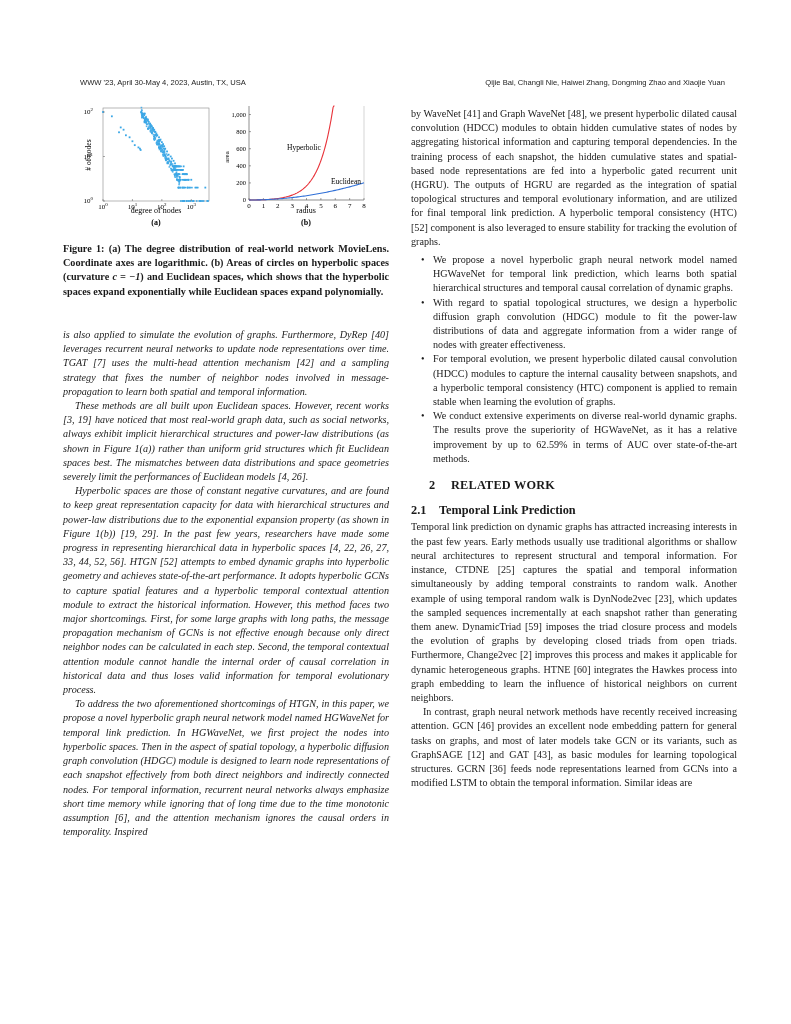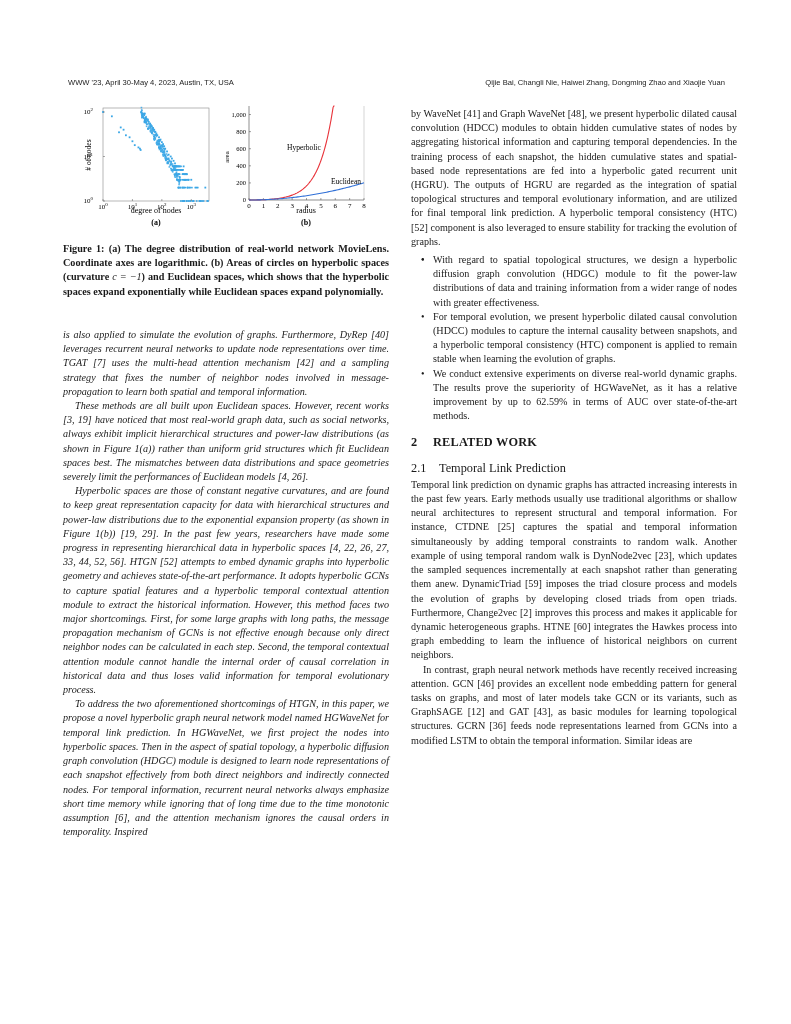--- a/index.html
+++ b/index.html
@@ -1,33 +1,33 @@
 <!DOCTYPE html>
 <html><head>
 <meta charset="utf-8">
 <style>
   html, body { margin: 0; padding: 0; background: #ffffff; }
   body { width: 791px; height: 1024px; position: relative; overflow: hidden; color: #1a1a1a; }
-  .hdr { position: absolute; top: 78px; font-family: "Liberation Sans", sans-serif; font-size: 7.6px; color: #222; }
+  .hdr { position: absolute; top: 78px; font-family: "Liberation Sans", sans-serif; font-size: 7.6px; color: #222; margin-left: 12px; }
   .hdr-left { left: 68px; }
   .hdr-right { right: 66px; }
   .col { position: absolute; width: 326px; font-family: "Liberation Serif", serif; font-size: 10.15px; line-height: 14.2px; text-align: justify; }
   .col p { margin: 0; }
   .col p.ind { text-indent: 12px; }
   .colL { left: 63px; }
   .colR { left: 411px; }
   .fig { position: absolute; left: 63px; top: 100px; width: 326px; height: 132px; }
   .fig svg text { font-family: "Liberation Serif", serif; }
   .caption { position: absolute; left: 63px; top: 242px; width: 326px; font-family: "Liberation Serif", serif; font-weight: bold; font-size: 10.2px; line-height: 14.2px; text-align: justify; }
-  .caption i { font-weight: normal; margin-top: 39px; }
+  .caption i { font-weight: bold; margin-top: 39px; }
   ul.contrib { margin: 4px 0 0 0; padding-left: 0; list-style: none; }
   ul.contrib li { position: relative; padding-left: 22px; }
   ul.contrib li .bullet { position: absolute; left: 10px; top: 0; }
-  h2.sec { font-family: "Liberation Serif", serif; font-weight: bold; font-size: 12.3px; margin: 12px 0 3px 0; letter-spacing: 0.2px; }
-  h3.sub { font-family: "Liberation Serif", serif; font-weight: normal; font-size: 12.3px; margin: 11px 0 3px 0; }
+  h2.sec { font-family: "Liberation Serif", serif; font-weight: bold; font-size: 12.3px; margin: 12px 0 3px 18px; letter-spacing: 0.2px; }
+  h3.sub { font-family: "Liberation Serif", serif; font-weight: bold; font-size: 12.3px; margin: 11px 0 3px 0; }
   .num { display: inline-block; width: 22px; }
 </style>
 </head>
 <body>
 
 <div class="hdr hdr-left">WWW '23, April 30-May 4, 2023, Austin, TX, USA</div>
 <div class="hdr hdr-right">Qijie Bai, Changli Nie, Haiwei Zhang, Dongming Zhao and Xiaojie Yuan</div>
 
 <div class="fig">
   <svg id="figsvg" width="326" height="132" viewBox="0 0 326 132">
@@ -544,22 +544,22 @@
 <div class="col colL" style="top:328px;font-style:italic;">
   <p>is also applied to simulate the evolution of graphs. Furthermore, DyRep [40] leverages recurrent neural networks to update node representations over time. TGAT [7] uses the multi-head attention mechanism [42] and a sampling strategy that fixes the number of neighbor nodes involved in message-propagation to learn both spatial and temporal information.</p>
   <p class="ind">These methods are all built upon Euclidean spaces. However, recent works [3, 19] have noticed that most real-world graph data, such as social networks, always exhibit implicit hierarchical structures and power-law distributions (as shown in Figure 1(a)) rather than uniform grid structures which fit Euclidean spaces best. The mismatches between data distributions and space geometries severely limit the performances of Euclidean models [4, 26].</p>
   <p class="ind">Hyperbolic spaces are those of constant negative curvatures, and are found to keep great representation capacity for data with hierarchical structures and power-law distributions due to the exponential expansion property (as shown in Figure 1(b)) [19, 29]. In the past few years, researchers have made some progress in representing hierarchical data in hyperbolic spaces [4, 22, 26, 27, 33, 44, 52, 56]. HTGN [52] attempts to embed dynamic graphs into hyperbolic geometry and achieves state-of-the-art performance. It adopts hyperbolic GCNs to capture spatial features and a hyperbolic temporal contextual attention module to extract the historical information. However, this method faces two major shortcomings. First, for some large graphs with long paths, the message propagation mechanism of GCNs is not effective enough because only direct neighbor nodes can be calculated in each step. Second, the temporal contextual attention module cannot handle the internal order of causal correlation in historical data and thus loses valid information for temporal evolutionary process.</p>
   <p class="ind">To address the two aforementioned shortcomings of HTGN, in this paper, we propose a novel hyperbolic graph neural network model named HGWaveNet for temporal link prediction. In HGWaveNet, we first project the nodes into hyperbolic spaces. Then in the aspect of spatial topology, a hyperbolic diffusion graph convolution (HDGC) module is designed to learn node representations of each snapshot effectively from both direct neighbors and indirectly connected nodes. For temporal information, recurrent neural networks always emphasize short time memory while ignoring that of long time due to the time monotonic assumption [6], and the attention mechanism ignores the causal orders in temporality. Inspired</p>
 </div>
 
 <div class="col colR" style="top:107px;">
   <p>by WaveNet [41] and Graph WaveNet [48], we present hyperbolic dilated causal convolution (HDCC) modules to obtain hidden cumulative states of nodes by aggregating historical information and capturing temporal dependencies. In the training process of each snapshot, the hidden cumulative states and spatial-based node representations are fed into a hyperbolic gated recurrent unit (HGRU). The outputs of HGRU are regarded as the integration of spatial topological structures and temporal evolutionary information, and are utilized for final temporal link prediction. A hyperbolic temporal consistency (HTC) [52] component is also leveraged to ensure stability for tracking the evolution of graphs.</p>
   <ul class="contrib">
-    <li><span class="bullet">•</span></li>
-    <li><span class="bullet">•</span><span>With regard to spatial topological structures, we design a hyperbolic diffusion graph convolution (HDGC) module to fit the power-law distributions of data and training information from a wider range of nodes with greater effectiveness.</span></li>
+    <li><span class="bullet">•</span><span>We propose a novel hyperbolic graph neural network model named HGWaveNet for temporal link prediction, which learns both spatial hierarchical structures and temporal causal correlation of dynamic graphs.</span></li>
+    <li><span class="bullet">•</span><span>With regard to spatial topological structures, we design a hyperbolic diffusion graph convolution (HDGC) module to fit the power-law distributions of data and aggregate information from a wider range of nodes with greater effectiveness.</span></li>
     <li><span class="bullet">•</span><span>For temporal evolution, we present hyperbolic dilated causal convolution (HDCC) modules to capture the internal causality between snapshots, and a hyperbolic temporal consistency (HTC) component is applied to remain stable when learning the evolution of graphs.</span></li>
     <li><span class="bullet">•</span><span>We conduct extensive experiments on diverse real-world dynamic graphs. The results prove the superiority of HGWaveNet, as it has a relative improvement by up to 62.59% in terms of AUC over state-of-the-art methods.</span></li>
   </ul>
   <h2 class="sec"><span class="num">2</span><span>RELATED WORK</span></h2>
   <h3 class="sub"><span class="num" style="width:28px">2.1</span><span>Temporal Link Prediction</span></h3>
   <p>Temporal link prediction on dynamic graphs has attracted increasing interests in the past few years. Early methods usually use traditional algorithms or shallow neural architectures to represent structural and temporal information. For instance, CTDNE [25] captures the spatial and temporal information simultaneously by adding temporal constraints to random walk. Another example of using temporal random walk is DynNode2vec [23], which updates the sampled sequences incrementally at each snapshot rather than generating them anew. DynamicTriad [59] imposes the triad closure process and models the evolution of graphs by developing closed triads from open triads. Furthermore, Change2vec [2] improves this process and makes it applicable for dynamic heterogeneous graphs. HTNE [60] integrates the Hawkes process into graph embedding to learn the influence of historical neighbors on current neighbors.</p>
   <p class="ind">In contrast, graph neural network methods have recently received increasing attention. GCN [46] provides an excellent node embedding pattern for general tasks on graphs, and most of later models take GCN or its variants, such as GraphSAGE [12] and GAT [43], as basic modules for learning topological structures. GCRN [36] feeds node representations learned from GCNs into a modified LSTM to obtain the temporal information. Similar ideas are</p>
 </div>
 
 </body></html>

